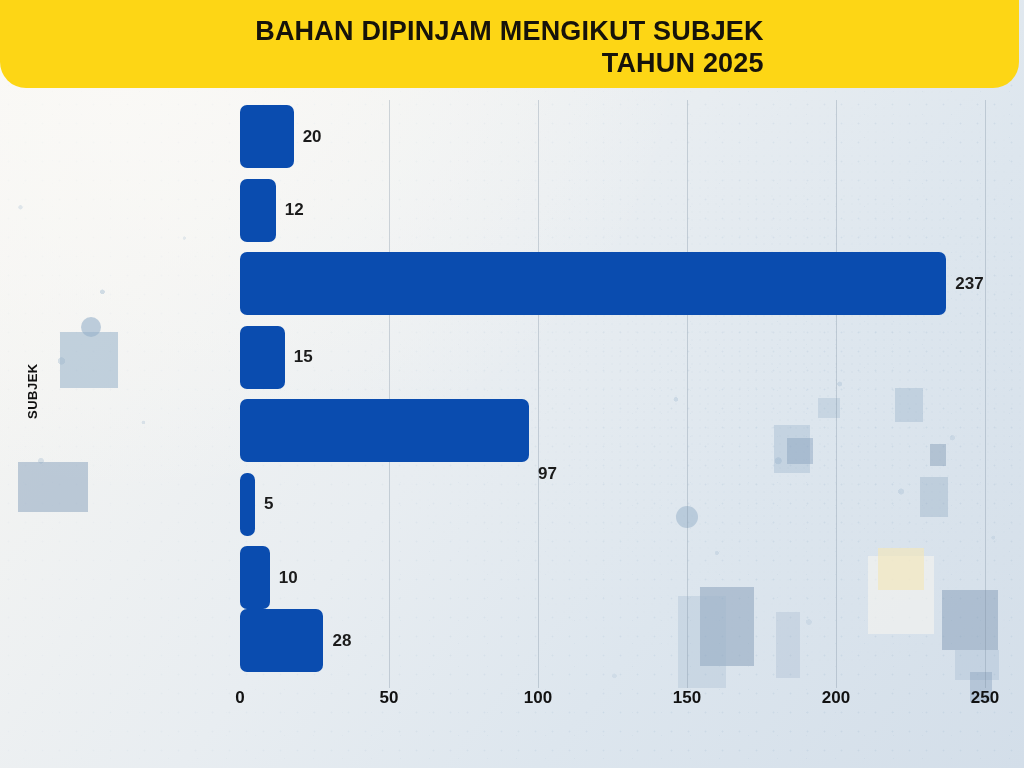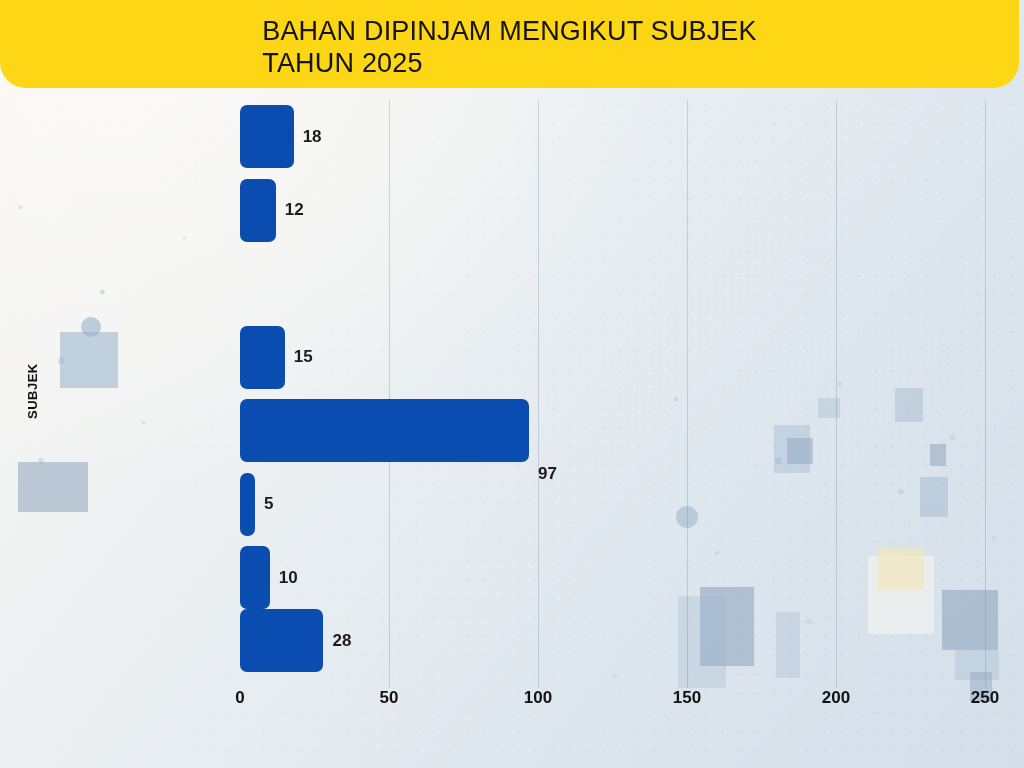--- a/index.html
+++ b/index.html
@@ -80,23 +80,23 @@
     height: 102px;
     background: #fdd615;
     border-radius: 0 0 26px 26px;
     display: flex;
     align-items: flex-end;
     justify-content: center;
     padding-bottom: 8px;
     box-sizing: border-box;
   }
   .banner-title {
-    text-align: left;
+    text-align: right;
     color: #16130b;
-    font-weight: 400;
+    font-weight: 700;
     font-size: 27px;
     line-height: 1.18;
     letter-spacing: .2px;
   }
   .banner-title .l2 { display: block; }
 
   
   .plot {
     position: absolute;
     left: 240px;
@@ -224,25 +224,29 @@
     <div id="gridlines">
         <div class="gridline" style="left: 149px;"></div>
         <div class="gridline" style="left: 298px;"></div>
         <div class="gridline" style="left: 447px;"></div>
         <div class="gridline" style="left: 596px;"></div>
         <div class="gridline" style="left: 745px;"></div>
       </div>
     <div class="bars" id="bars">
         <div class="bar-row" style="top: 5.25px; width: 745px;">
           <div class="bar" style="width: 53.64px; background: rgb(10, 76, 175);"></div>
-          <div class="bar-value" style="left: 62.64px; color: rgb(27, 27, 27);">18</div>
+          <div class="bar-value" style="left: 62.64px; color: rgb(27, 27, 27);">20</div>
         </div>
         <div class="bar-row" style="top: 78.75px; width: 745px;">
           <div class="bar" style="width: 35.76px; background: rgb(10, 76, 175);"></div>
           <div class="bar-value" style="left: 44.76px; color: rgb(27, 27, 27);">12</div>
+        </div>
+        <div class="bar-row" style="top: 152.25px; width: 745px;">
+          <div class="bar" style="width: 706.26px; background: rgb(10, 76, 175);"></div>
+          <div class="bar-value" style="left: 715.26px; color: rgb(27, 27, 27);">237</div>
         </div>
         <div class="bar-row" style="top: 225.75px; width: 745px;">
           <div class="bar" style="width: 44.7px; background: rgb(10, 76, 175);"></div>
           <div class="bar-value" style="left: 53.7px; color: rgb(27, 27, 27);">15</div>
         </div>
         <div class="bar-row" style="top: 299.25px; width: 745px;">
           <div class="bar" style="width: 289.06px; background: rgb(10, 76, 175);"></div>
           <div class="bar-value" style="left: 298.06px; color: rgb(27, 27, 27); margin-top: 43px;">97</div>
         </div>
         <div class="bar-row" style="top: 372.75px; width: 745px;">

